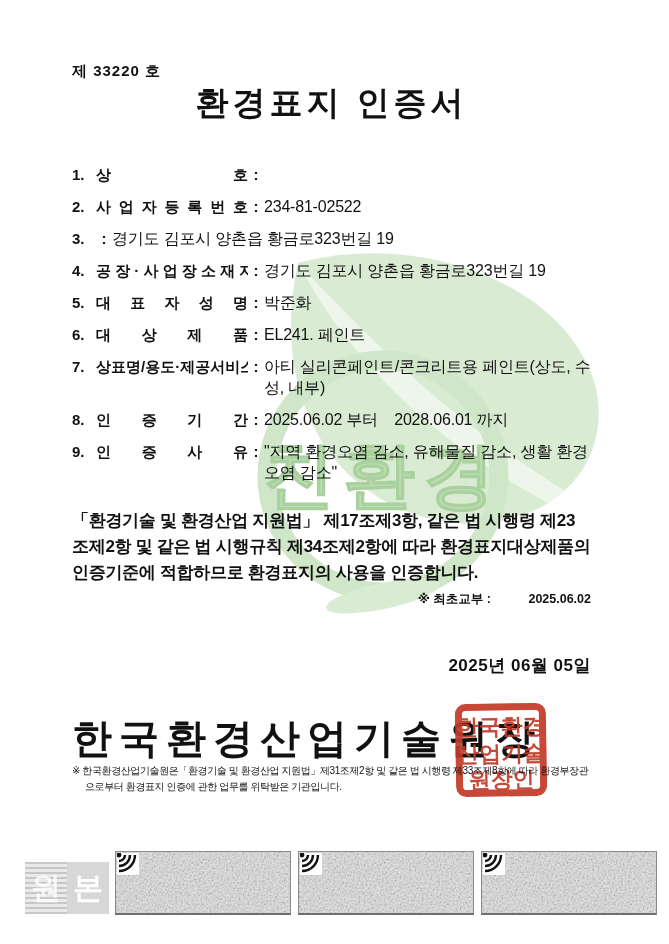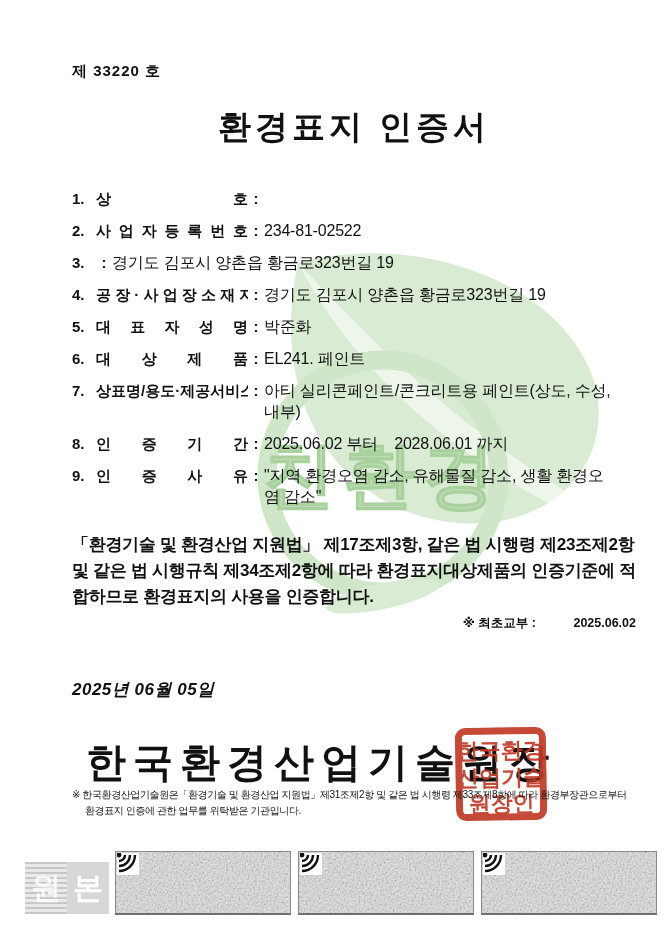--- a/index.html
+++ b/index.html
@@ -7,40 +7,40 @@
   body { font-family:"Liberation Sans","DejaVu Sans",sans-serif; }
   .page {
     position:relative; width:669px; height:944px; margin:0 auto;
     background:#fff; overflow:hidden; color:#111;
   }
 
   
   .watermark { position:absolute; top:238px; left:148px; z-index:0; }
 
   
-  .content { position:relative; z-index:1; padding:62px 33px 0 72px; }
+  .content { position:relative; z-index:1; padding:62px 78px 0 72px; }
 
   .cert-number { font-size:15px; font-weight:bold; letter-spacing:1px; }
 
-  .title { margin-top:24px; text-align:center; font-size:33px; font-weight:bold; letter-spacing:4px; }
+  .title { text-align:center; font-size:33px; font-weight:bold; letter-spacing:4px; }
 
   .items { margin-top:38px; }
   .item-row { display:flex; align-items:flex-start; margin-bottom:11px; line-height:21px; }
   .item-row .num   { width:24px; font-size:15px; font-weight:bold; flex:none; }
   .item-row .label { width:152px; flex:none; font-size:15px; font-weight:bold;
                      text-align:justify; text-align-last:justify; white-space:nowrap; overflow:hidden; }
   .item-row .colon { width:16px; flex:none; text-align:center; font-size:15px; font-weight:bold; }
   .item-row .value { flex:1; max-width:352px; font-size:16px; letter-spacing:-0.2px; }
 
   .body-text { margin-top:25px; font-size:17px; font-weight:600; line-height:26px; letter-spacing:-0.3px; }
 
   .first-issue { margin-top:5px; font-size:12.5px; font-weight:bold;text-align:right; }
   .first-issue .fi-date { margin-left:34px; }
 
-  .date-row { margin-top:46px; text-align:left; font-size:17px; font-weight:600; letter-spacing:0.5px;font-style:italic; }
+  .date-row { margin-top:46px; text-align:right; font-size:17px; font-weight:600; letter-spacing:0.5px; }
 
   .issuer-row { position:relative; margin-top:26px; height:60px; }
   .issuer { position:absolute; left:0; right:66px; top:8px; text-align:center;
             font-size:40px; font-weight:bold; letter-spacing:7px; white-space:nowrap;font-family:Liberation Mono, monospace; }
   .seal { position:absolute; left:383px; top:0; opacity:0.92; transform:rotate(-1deg); }
 
   .footnote { position:relative; z-index:2; max-width:560px;
               font-size:10px; font-weight:normal; line-height:16px; letter-spacing:-0.4px;
               text-indent:-13px; padding-left:13px; }
 

